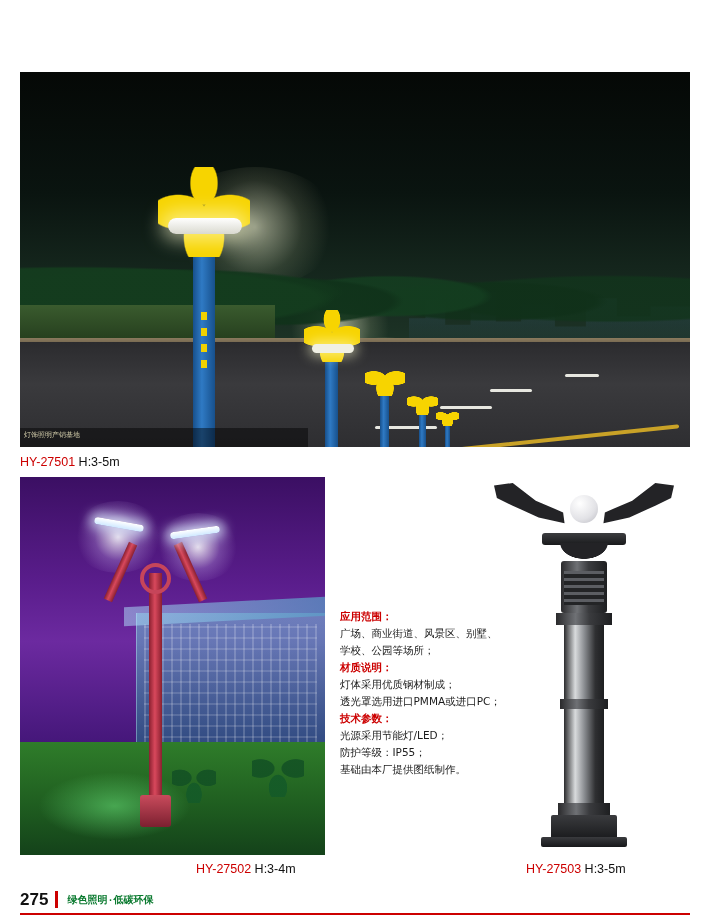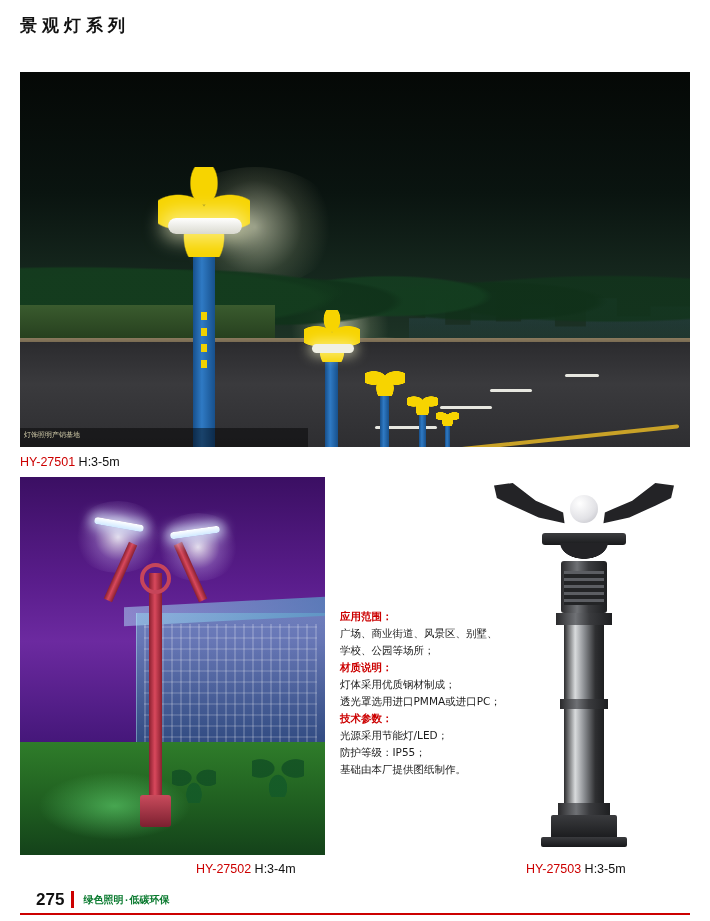--- a/index.html
+++ b/index.html
@@ -201,42 +201,40 @@
     bottom: 12px;
     display: flex;
     align-items: flex-end;
     gap: 6px;
   }
   .footer-page {
     font-size: 17px;
     font-weight: bold;
     color: #111;
     line-height: 18px;
-    margin-left: 16px;
   }
   .footer-bar {
     width: 3px; height: 17px; background: #cc0000; margin: 0 3px 1px 1px;
   }
   .footer-slogan {
     font-family: Liberation Mono, monospace;
     font-size: 10px;
     color: #0a7a2f;
     line-height: 16px;
     font-weight: bold;
   }
   .footer-rule {
     position:absolute; left:20px; bottom:6px; width:670px; height:2px;
     background:#cc0000;
   }
 </style>
 </head>
 <body>
 
 <div class="page-header">
-  <div class="header-cn">景观灯系列</div>
 </div>
 
 <div class="hero">
   <div class="sky"></div>
   <div class="skyline"></div>
 
   <div class="glow" style="left:150px; top:95px; width:170px; height:120px;"></div>
   <div class="glow" style="left:265px; top:215px; width:110px; height:80px;"></div>
   <div class="glow" style="left:325px; top:265px; width:80px; height:60px;"></div>
 

